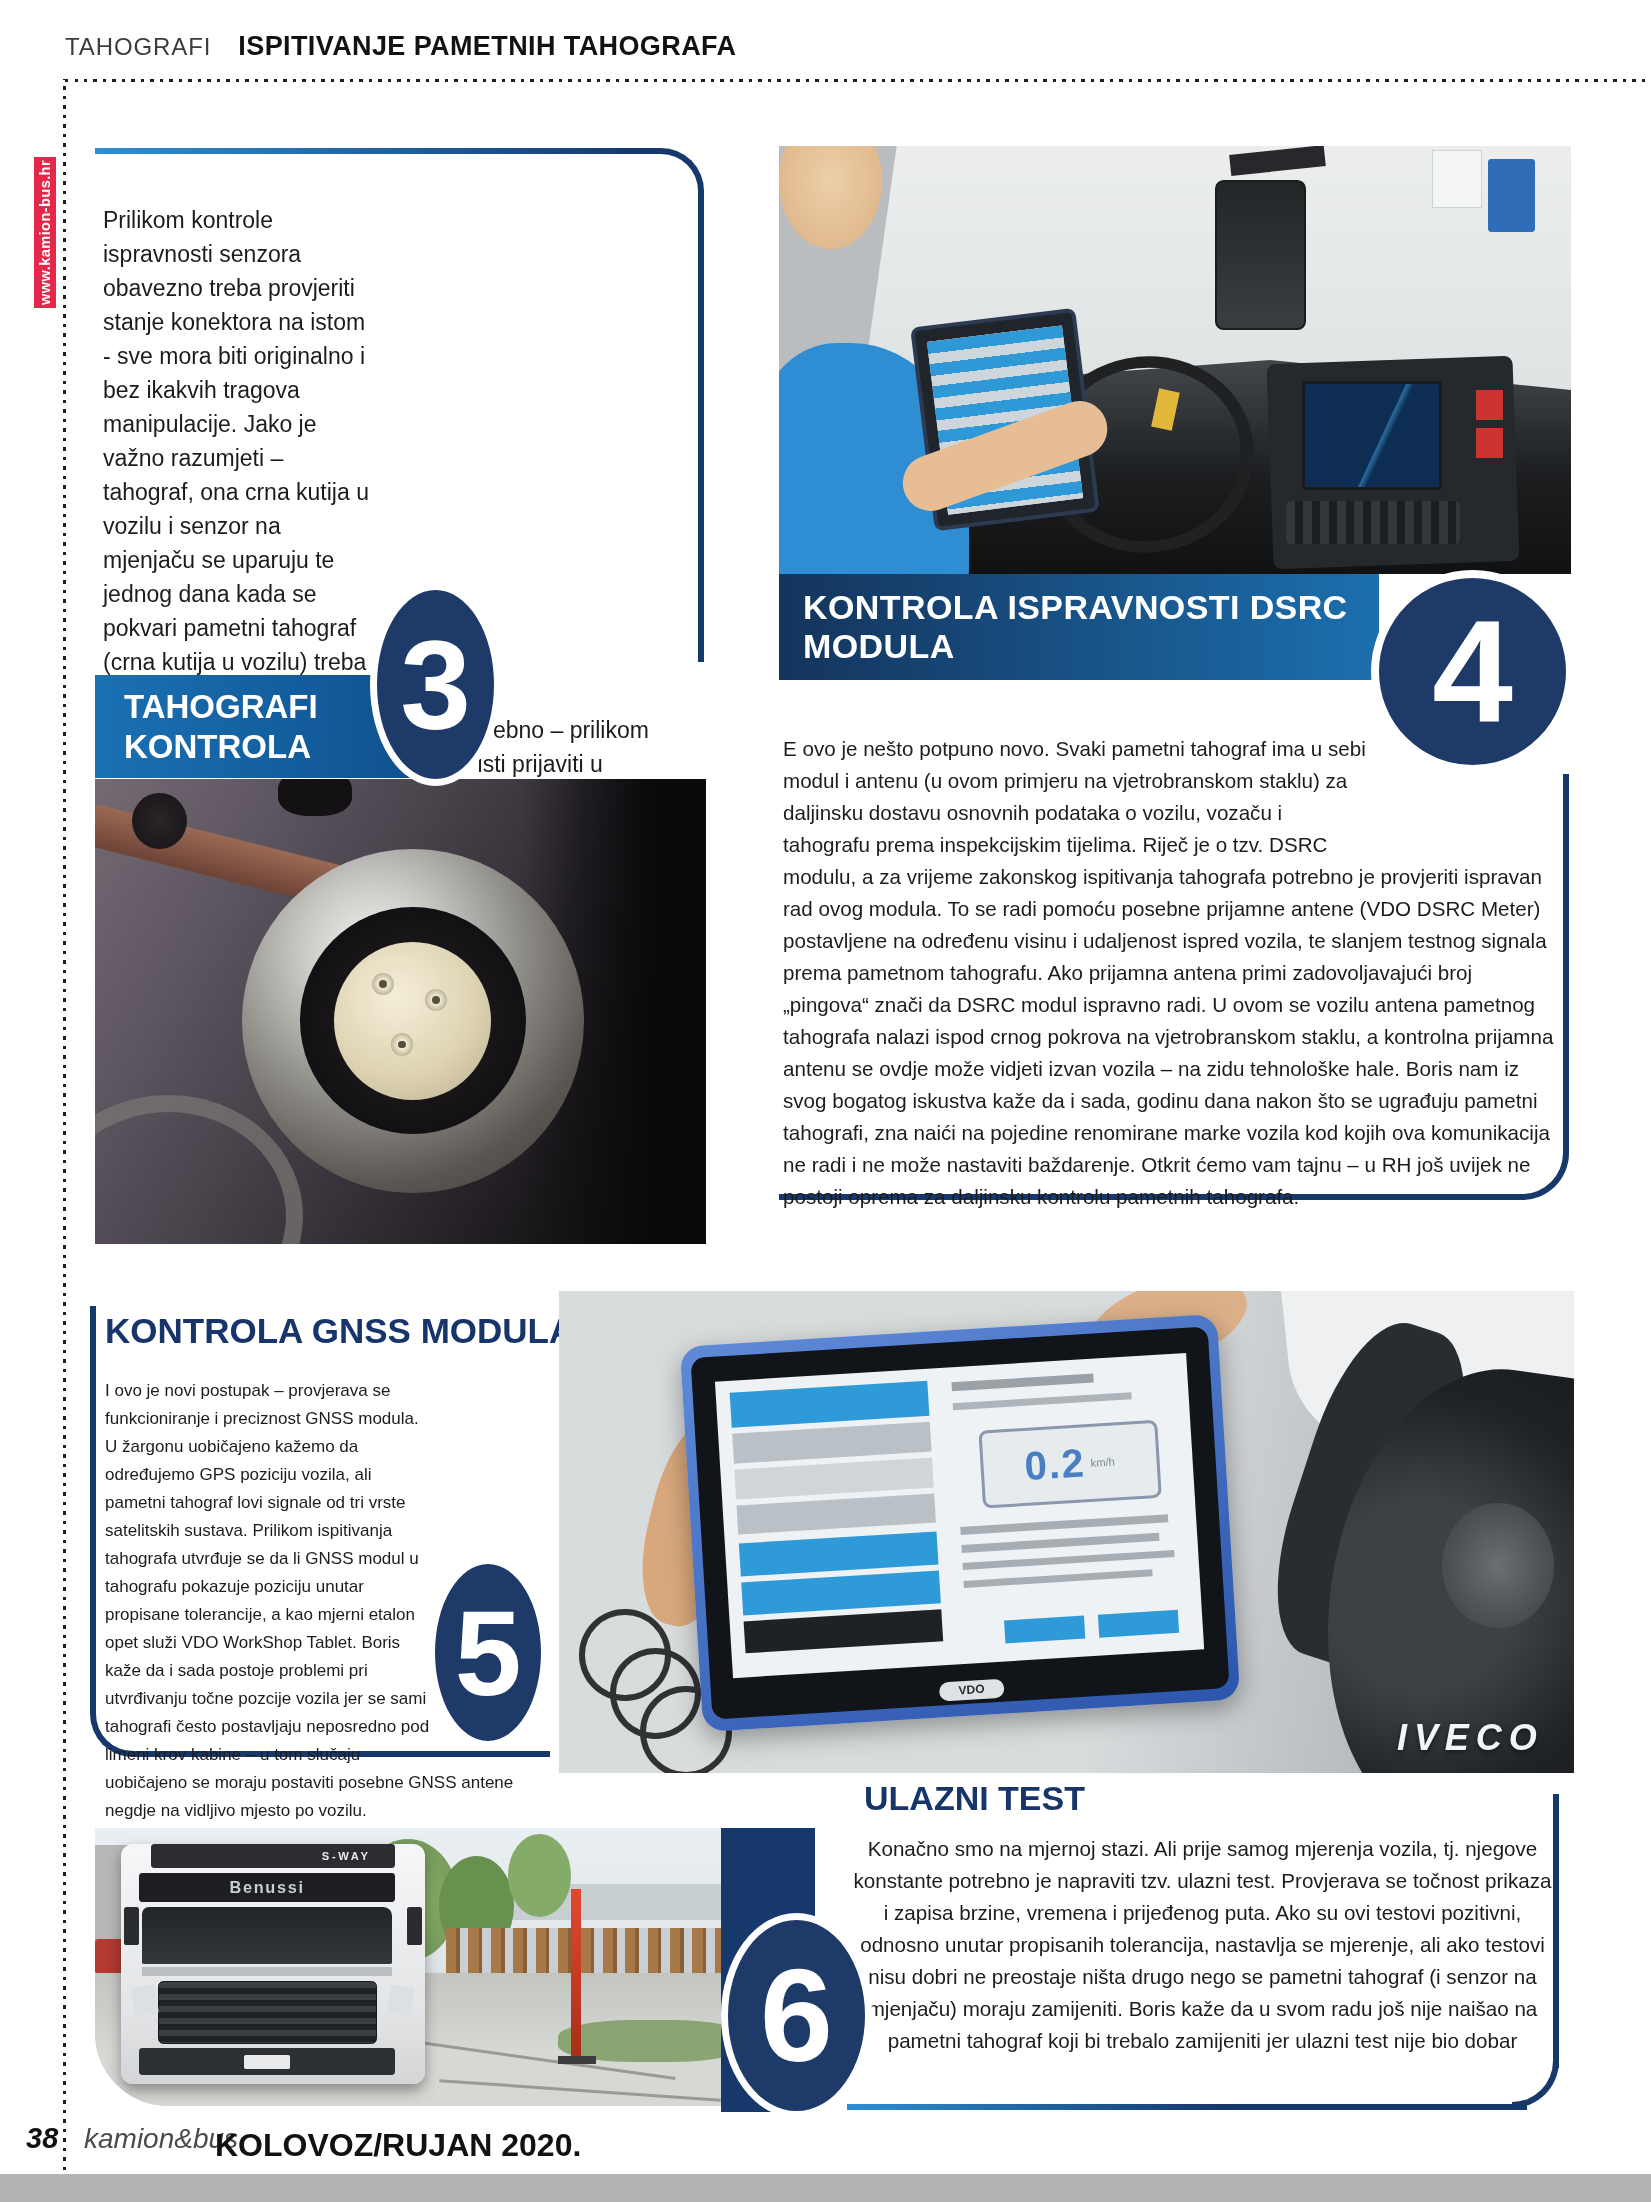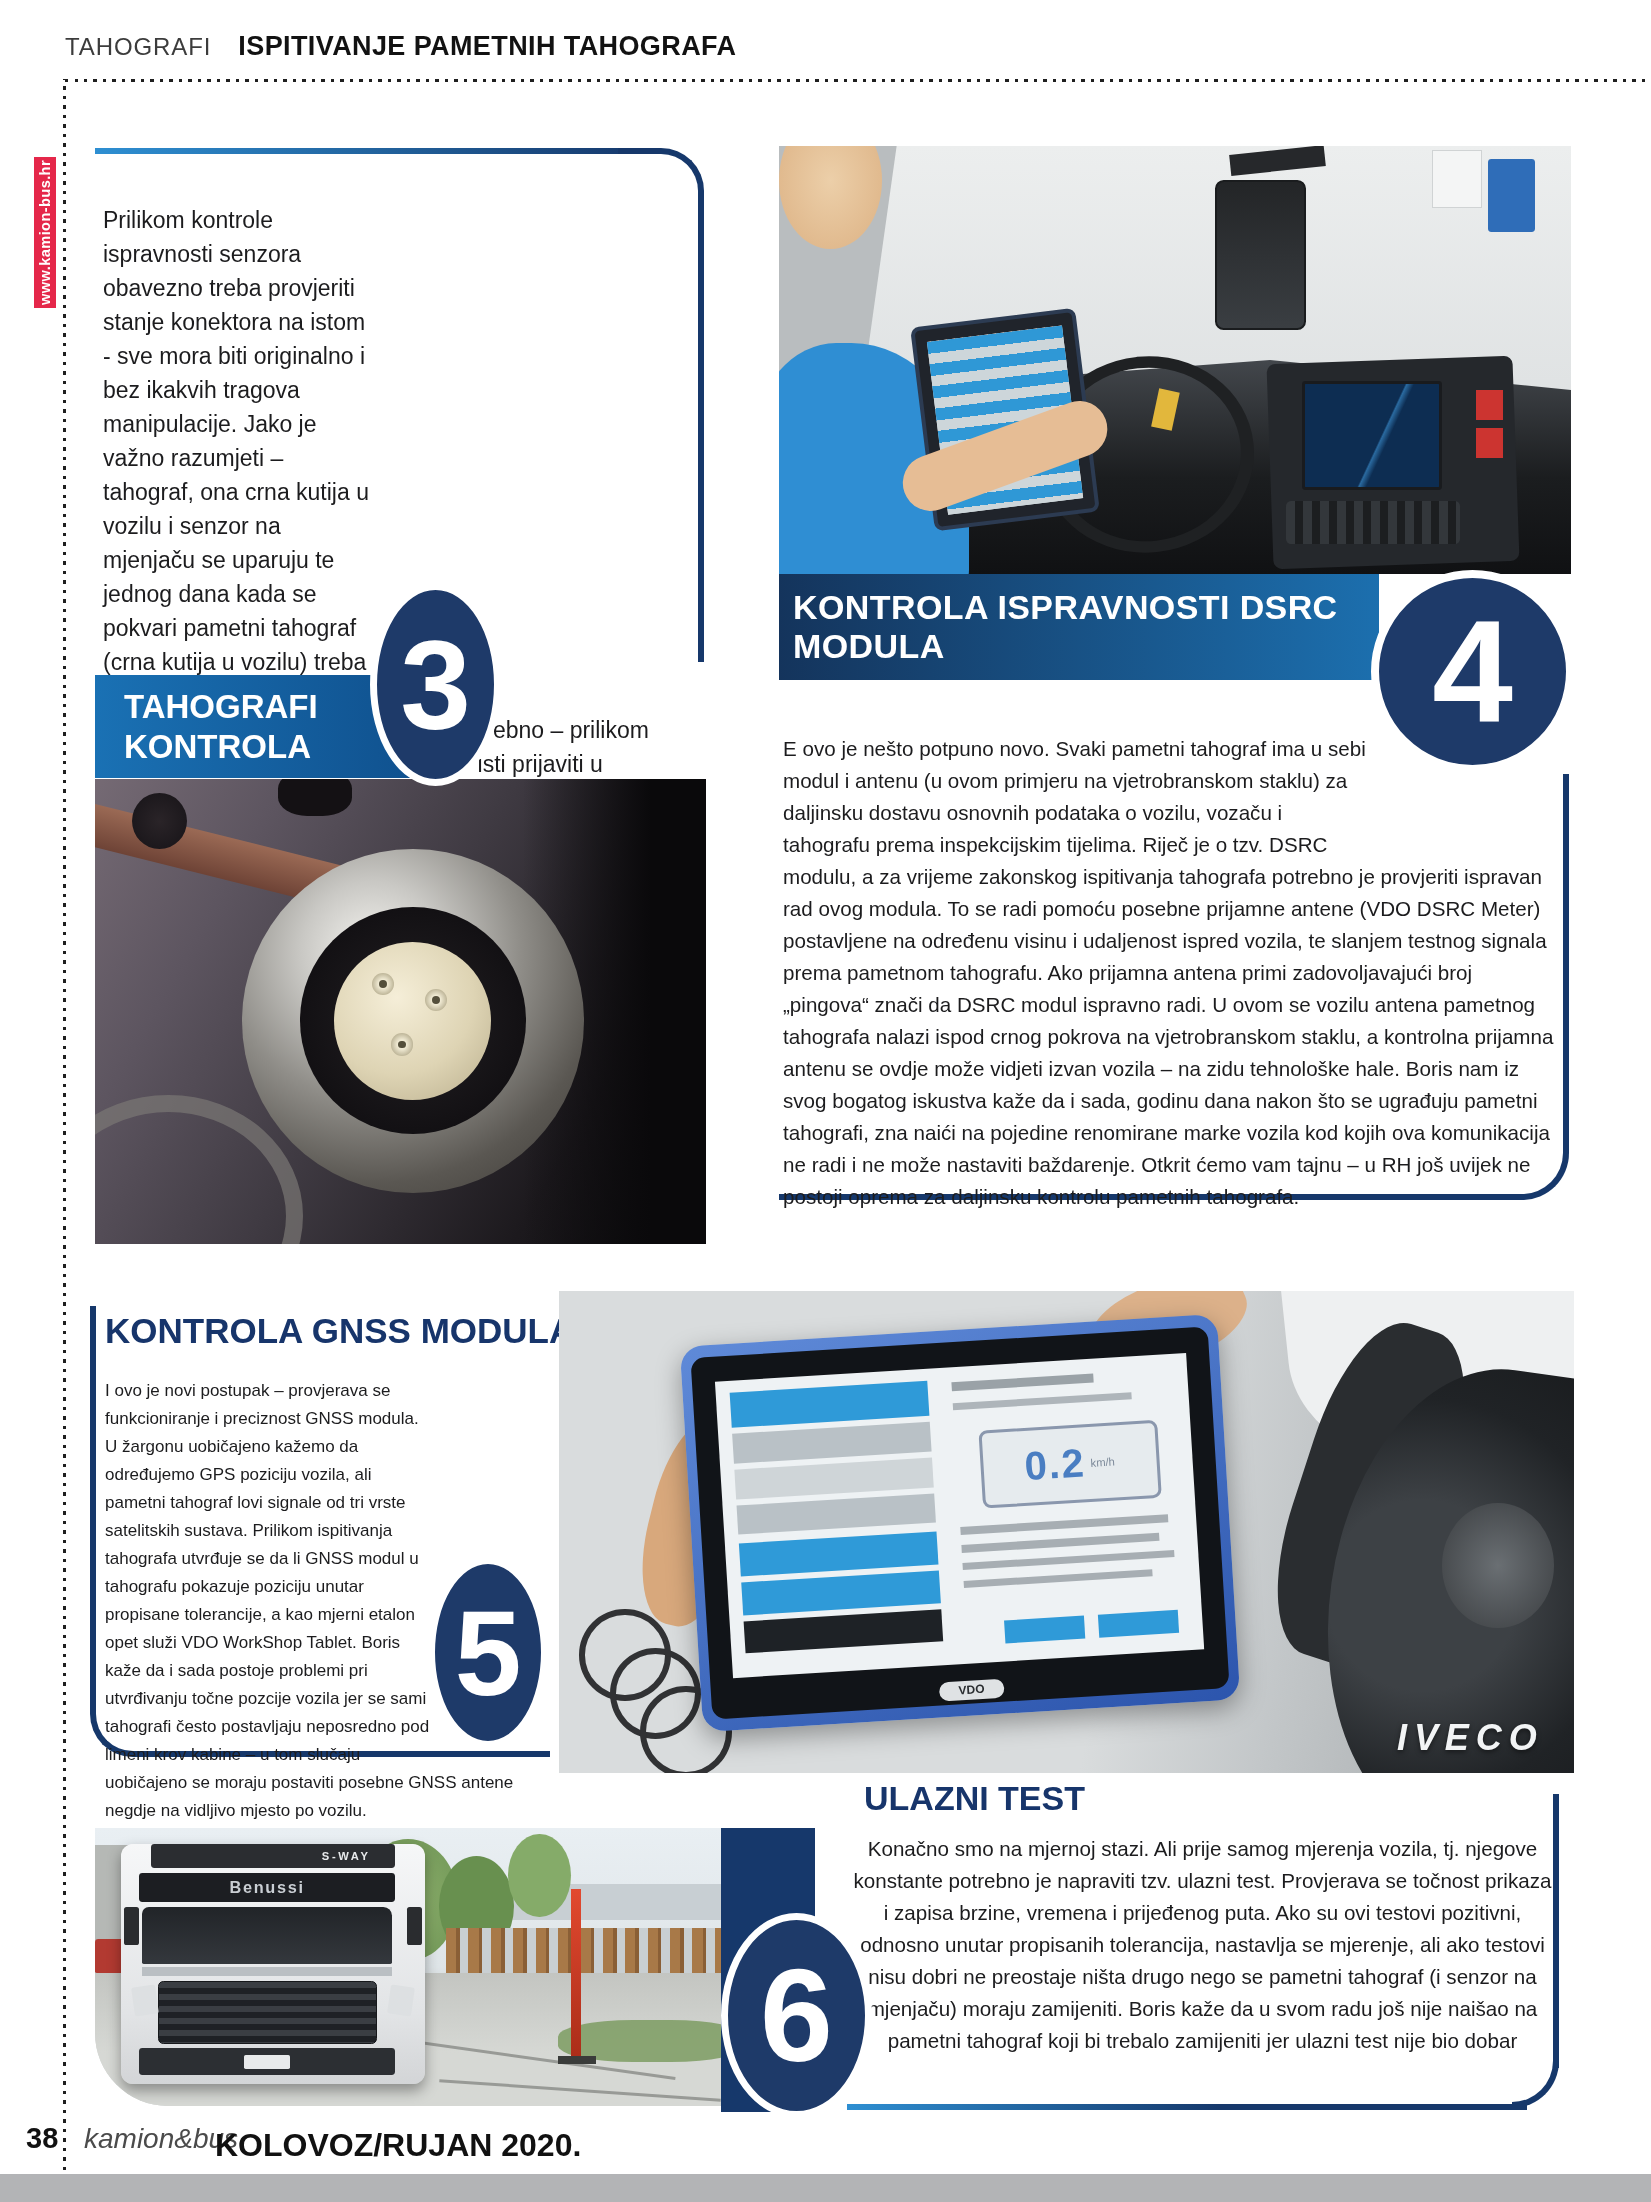--- a/index.html
+++ b/index.html
@@ -30,21 +30,21 @@
   .bodytext{line-height:34px;font-size:23px;text-align:left;}
   .spacer-r{float:right;}
 
   
   .banner{color:#ffffff;font-weight:bold;z-index:4;}
   .banner3{left:95px;top:675px;width:342px;height:103px;
            background:linear-gradient(90deg,#1a71b4,#0f4f8c);
            font-size:33px;line-height:40px;padding:12px 0 0 29px;box-sizing:border-box;}
   .banner4{left:779px;top:574px;width:600px;height:106px;
            background:linear-gradient(90deg,#14345c,#1c6fae);
-           font-size:34px;display:flex;align-items:center;padding-left:14px;box-sizing:border-box;
+           font-size:34px;display:flex;align-items:center;padding-left:24px;box-sizing:border-box;
            letter-spacing:0.4px;}
   .badge{background:#1e3a69;border:7.7px solid #ffffff;border-radius:50%;box-sizing:border-box;
          display:flex;align-items:center;justify-content:center;color:#ffffff;font-weight:bold;z-index:6;}
   .badge3{left:370px;top:583px;width:131px;height:203px;font-size:127px;}
   .badge4{left:1371px;top:570px;width:203px;height:203px;font-size:145px;border-width:8.6px;}
   .badge5{left:428px;top:1557px;width:120px;height:191px;font-size:120px;}
   .badge6{left:721px;top:1913px;width:151px;height:205px;font-size:131px;}
 
   
   .panel4-frame{left:779px;top:774px;width:790px;height:426px;box-sizing:border-box;
@@ -62,21 +62,21 @@
   .s6-title{left:864px;top:1779px;font-size:34px;}
   .s6-text{left:852px;top:1833px;width:701px;font-size:20.6px;line-height:32px;text-align:center;}
   .s6-rightline{left:1553px;top:1794px;width:6px;height:274px;background:#16386b;}
   .s6-corner{left:1512px;top:2061px;width:47px;height:47px;box-sizing:border-box;
         border-right:6px solid #16386b;border-bottom:6px solid #16386b;border-bottom-right-radius:47px;}
   .s6-gradline{left:847px;top:2104px;width:680px;height:6px;
         background:linear-gradient(90deg,#2e8fd2,#16386b 55%);}
   .s6-band{left:721px;top:1828px;width:94px;height:284px;background:#16386b;z-index:5;}
 
   
-  .ft-num{left:26px;top:2122px;font-size:29px;font-weight:bold;color:#111;}
+  .ft-num{left:26px;top:2122px;font-size:29px;font-weight:bold;color:#111;font-style:italic;}
   .ft-mag{left:84px;top:2123px;font-size:28px;font-style:italic;color:#4b4b4b;}
   .ft-issue{left:215px;top:2127px;font-size:32px;font-weight:bold;color:#111;}
   .graybar{left:0;top:2174px;width:1652px;height:28px;background:#b3b4b6;}
 
   
   .photo{overflow:hidden;}
   .photo *{position:absolute;}
 
   
   .photo4{left:779px;top:146px;width:792px;height:428px;background:linear-gradient(#eceeee,#dfe2e3 60%);}

